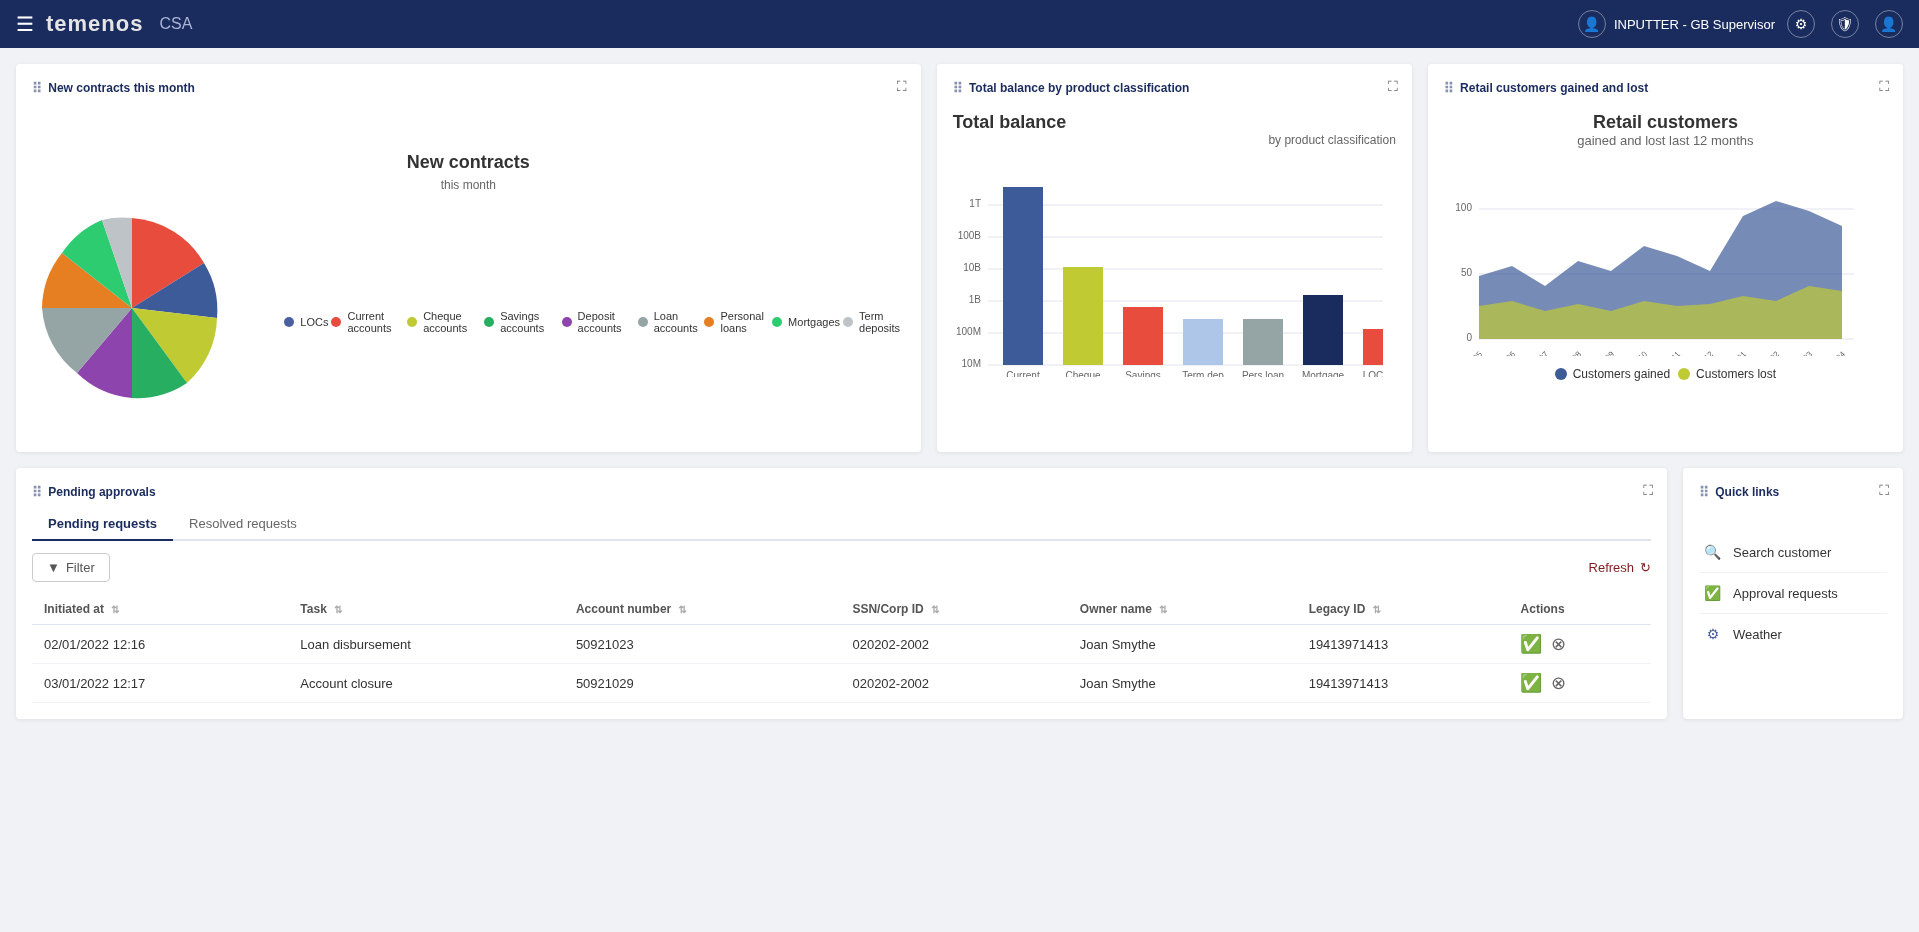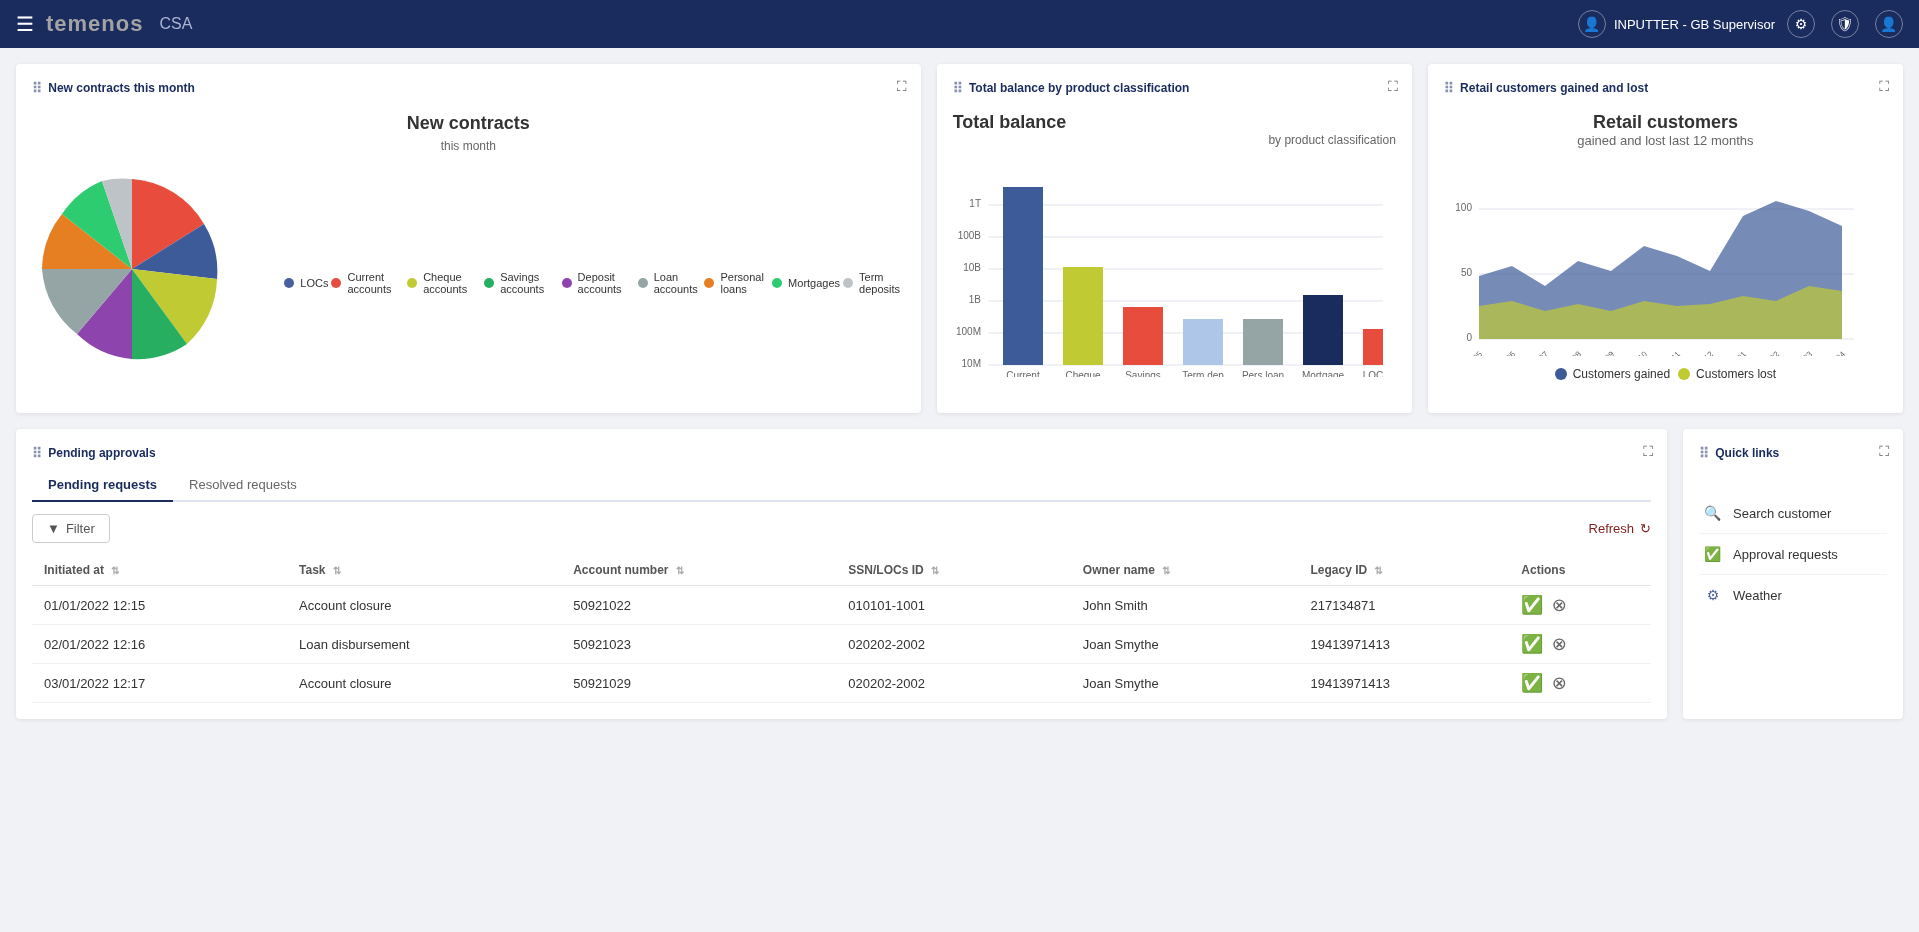--- a/index.html
+++ b/index.html
@@ -9,21 +9,21 @@
     .header {
       background: #1a2b5e;
       color: white;
       height: 48px;
       display: flex;
       align-items: center;
       padding: 0 16px;
       gap: 12px;
     }
     .header-menu-icon { font-size: 20px; cursor: pointer; color: white; }
-    .header-logo { font-size: 22px; font-weight: 700; color: #a3a3a3; letter-spacing: 1px; }
+    .header-logo { font-size: 22px; font-weight: 700; color: #e5e5e5; letter-spacing: 1px; }
     .header-app { font-size: 16px; color: #aab4d4; margin-left: 4px; }
     .header-spacer { flex: 1; }
     .header-user { display: flex; align-items: center; gap: 8px; font-size: 13px; color: white; }
     .header-icons { display: flex; gap: 16px; align-items: center; }
     .header-icon { width: 28px; height: 28px; border-radius: 50%; border: 1px solid rgba(255,255,255,0.4); display: flex; align-items: center; justify-content: center; cursor: pointer; color: white; font-size: 14px; }
 
     
     .main { padding: 16px; display: flex; flex-direction: column; gap: 16px; }
 
     
@@ -45,21 +45,21 @@
     }
     .card-drag-icon { color: #8892b0; font-size: 14px; }
     .card-expand { position: absolute; top: 14px; right: 14px; cursor: pointer; color: #666; font-size: 14px; }
 
     
     .charts-row { display: flex; gap: 16px; }
     .chart-card { flex: 1; }
 
     
     .pie-container { display: flex; flex-direction: column; align-items: center; padding: 8px 0; }
-    .pie-title { text-align: center; font-size: 18px; font-weight: 600; color: #333; line-height: 1.3; margin-bottom: 4px; }
+    .pie-title { text-align: center; font-size: 18px; font-weight: 600; color: #333; line-height: 1.3; margin-bottom: 4px; margin-top: 39px; }
     .pie-subtitle { text-align: center; font-size: 12px; color: #666; margin-bottom: 16px; }
     .pie-chart-wrapper { position: relative; width: 300px; height: 220px; }
 
     
     .bar-container { padding: 8px 0; }
     .bar-title { text-align: left; font-size: 18px; font-weight: 600; color: #333; }
     .bar-subtitle { text-align: right; font-size: 12px; color: #666; margin-bottom: 0; }
 
     
     .line-container { padding: 8px 0; }
@@ -355,51 +355,37 @@
             </th>
             <th>
               <span>Task</span>
               <span class="sort-icon">⇅</span>
             </th>
             <th>
               <span>Account number</span>
               <span class="sort-icon">⇅</span>
             </th>
             <th>
-              <span>SSN/LOCs ID</span>
+              <span>SSN/Corp ID</span>
               <span class="sort-icon">⇅</span>
             </th>
             <th>
               <span>Owner name</span>
               <span class="sort-icon">⇅</span>
             </th>
             <th>
               <span>Legacy ID</span>
               <span class="sort-icon">⇅</span>
             </th>
             <th>
               <span>Actions</span>
             </th>
           </tr>
         </thead>
         <tbody id="table-body">
-        <tr>
-      <td>01/01/2022 12:15</td>
-      <td>Account closure</td>
-      <td>50921022</td>
-      <td>010101-1001</td>
-      <td>John Smith</td>
-      <td>217134871</td>
-      <td>
-        <div class="action-icons">
-          <span class="action-icon action-approve" title="Approve">✅</span>
-          <span class="action-icon action-cancel" title="Cancel">⊗</span>
-        </div>
-      </td>
-    </tr>
             <tr>
       <td>02/01/2022 12:16</td>
       <td>Loan disbursement</td>
       <td>50921023</td>
       <td>020202-2002</td>
       <td>Joan Smythe</td>
       <td>19413971413</td>
       <td>
         <div class="action-icons">
           <span class="action-icon action-approve" title="Approve">✅</span>

